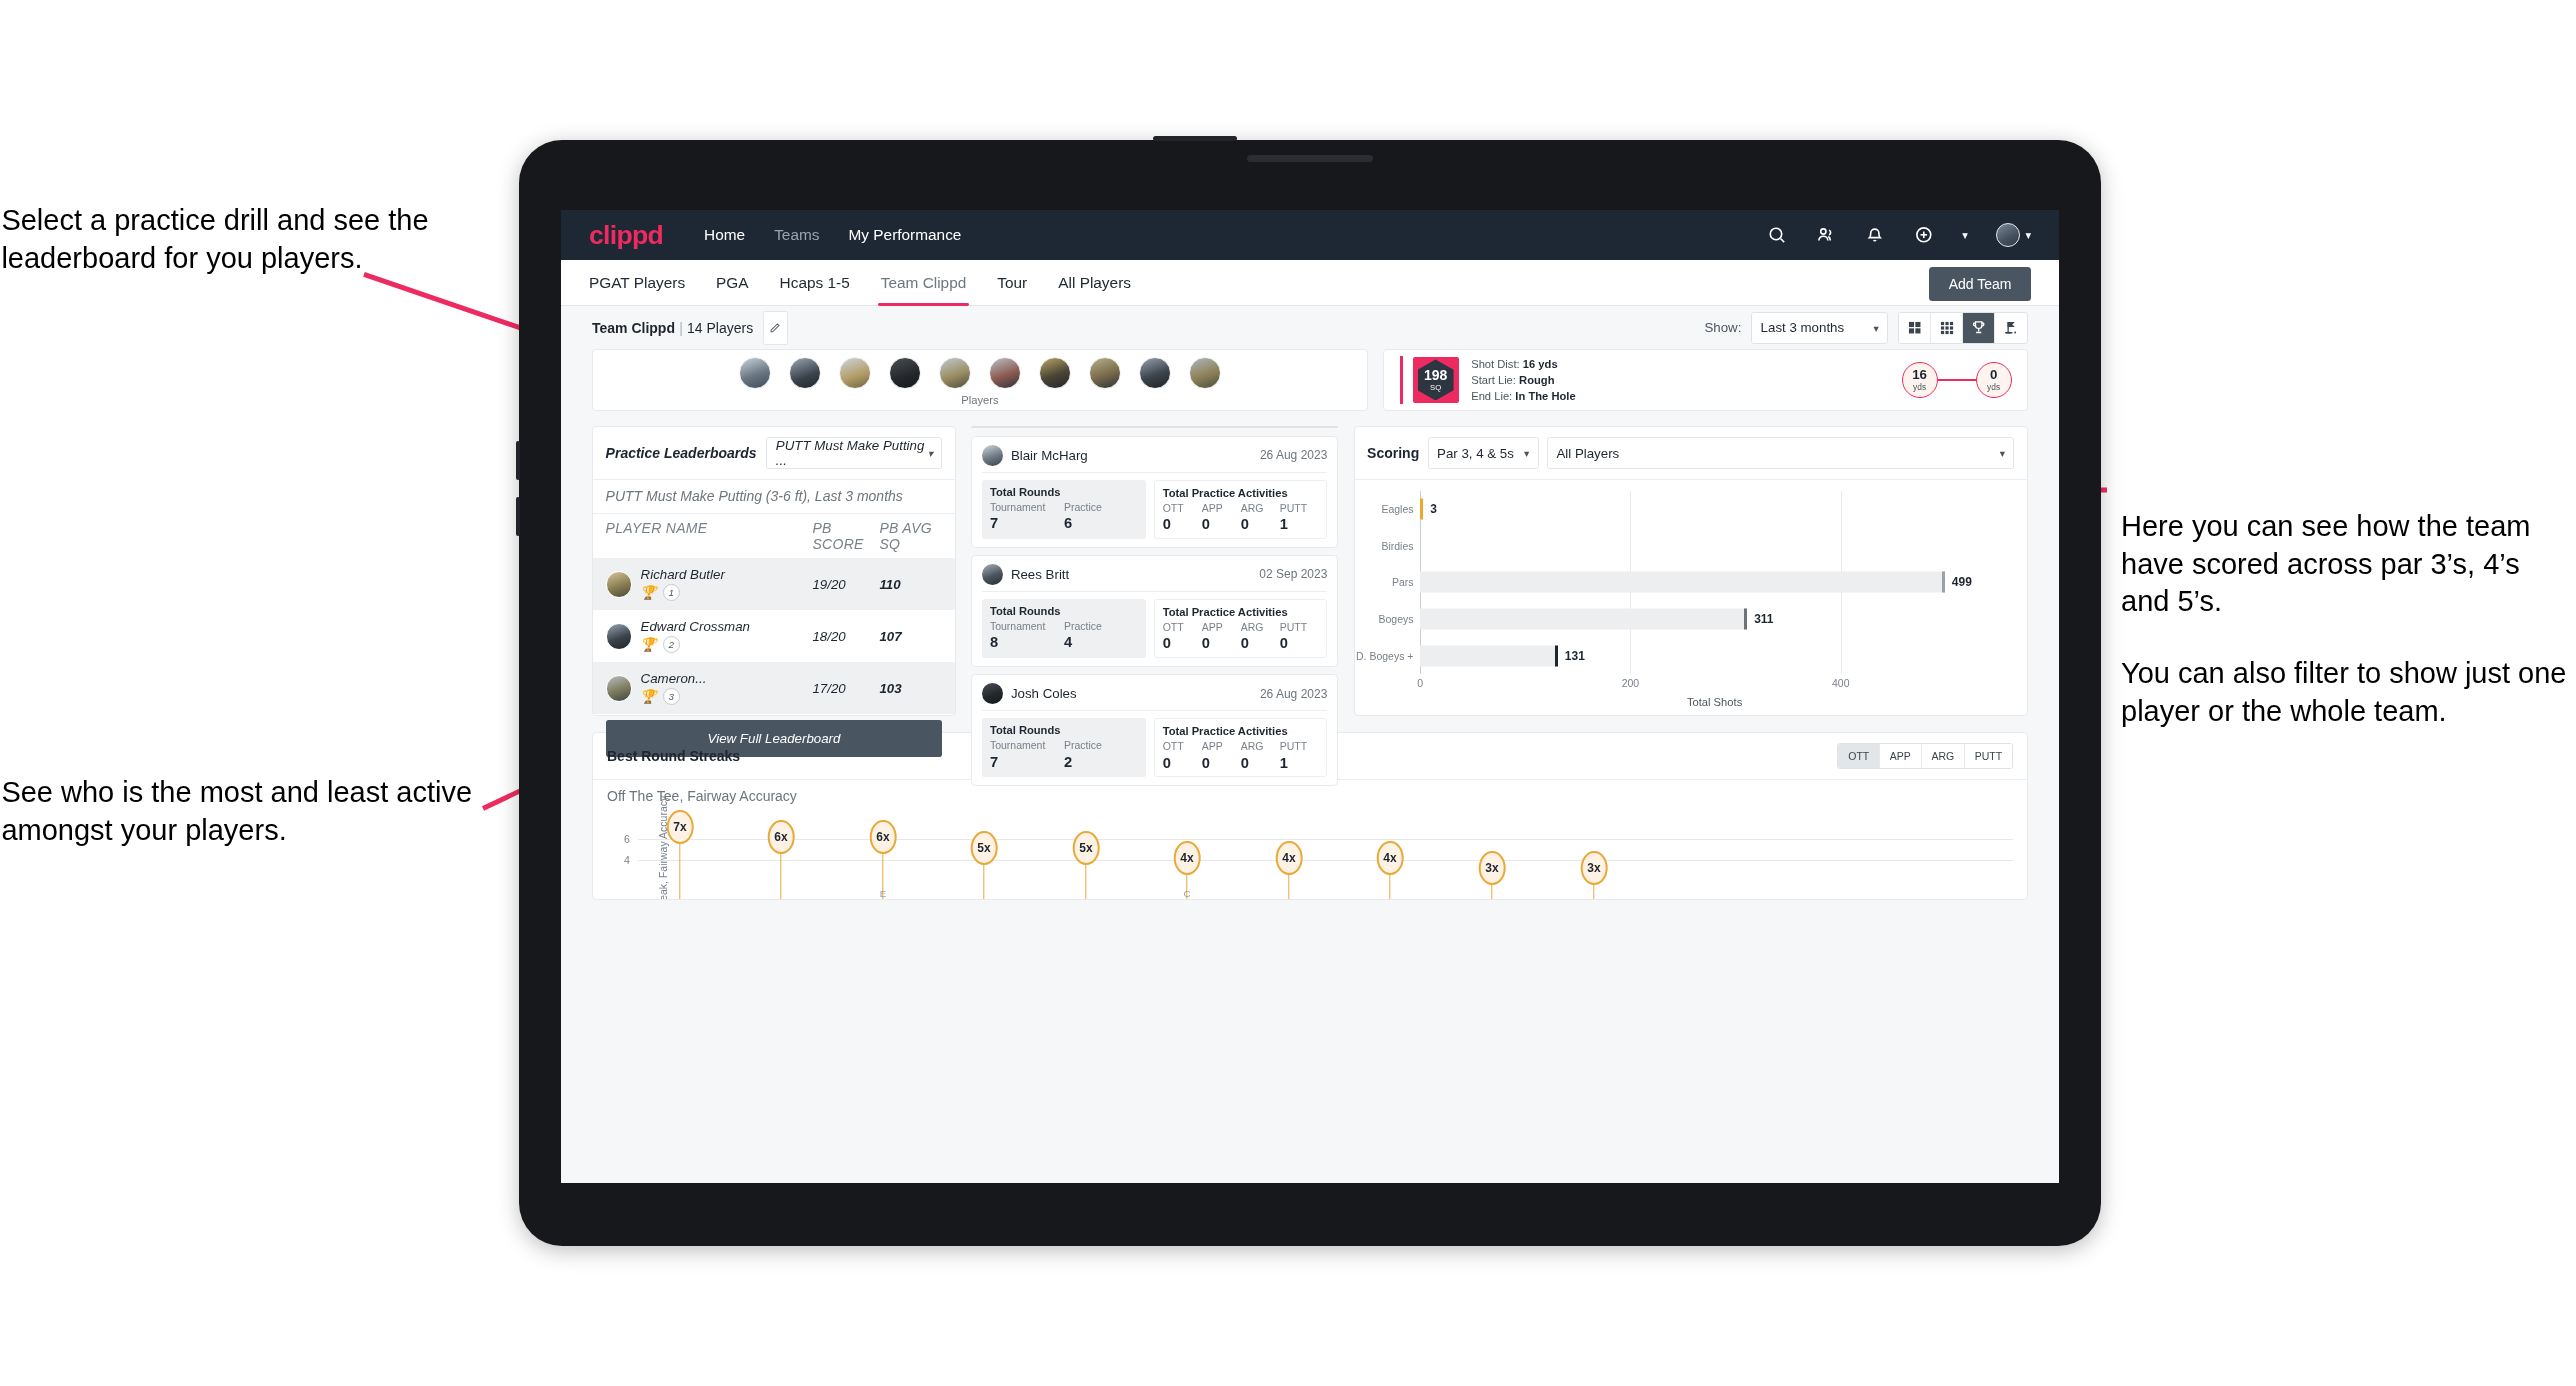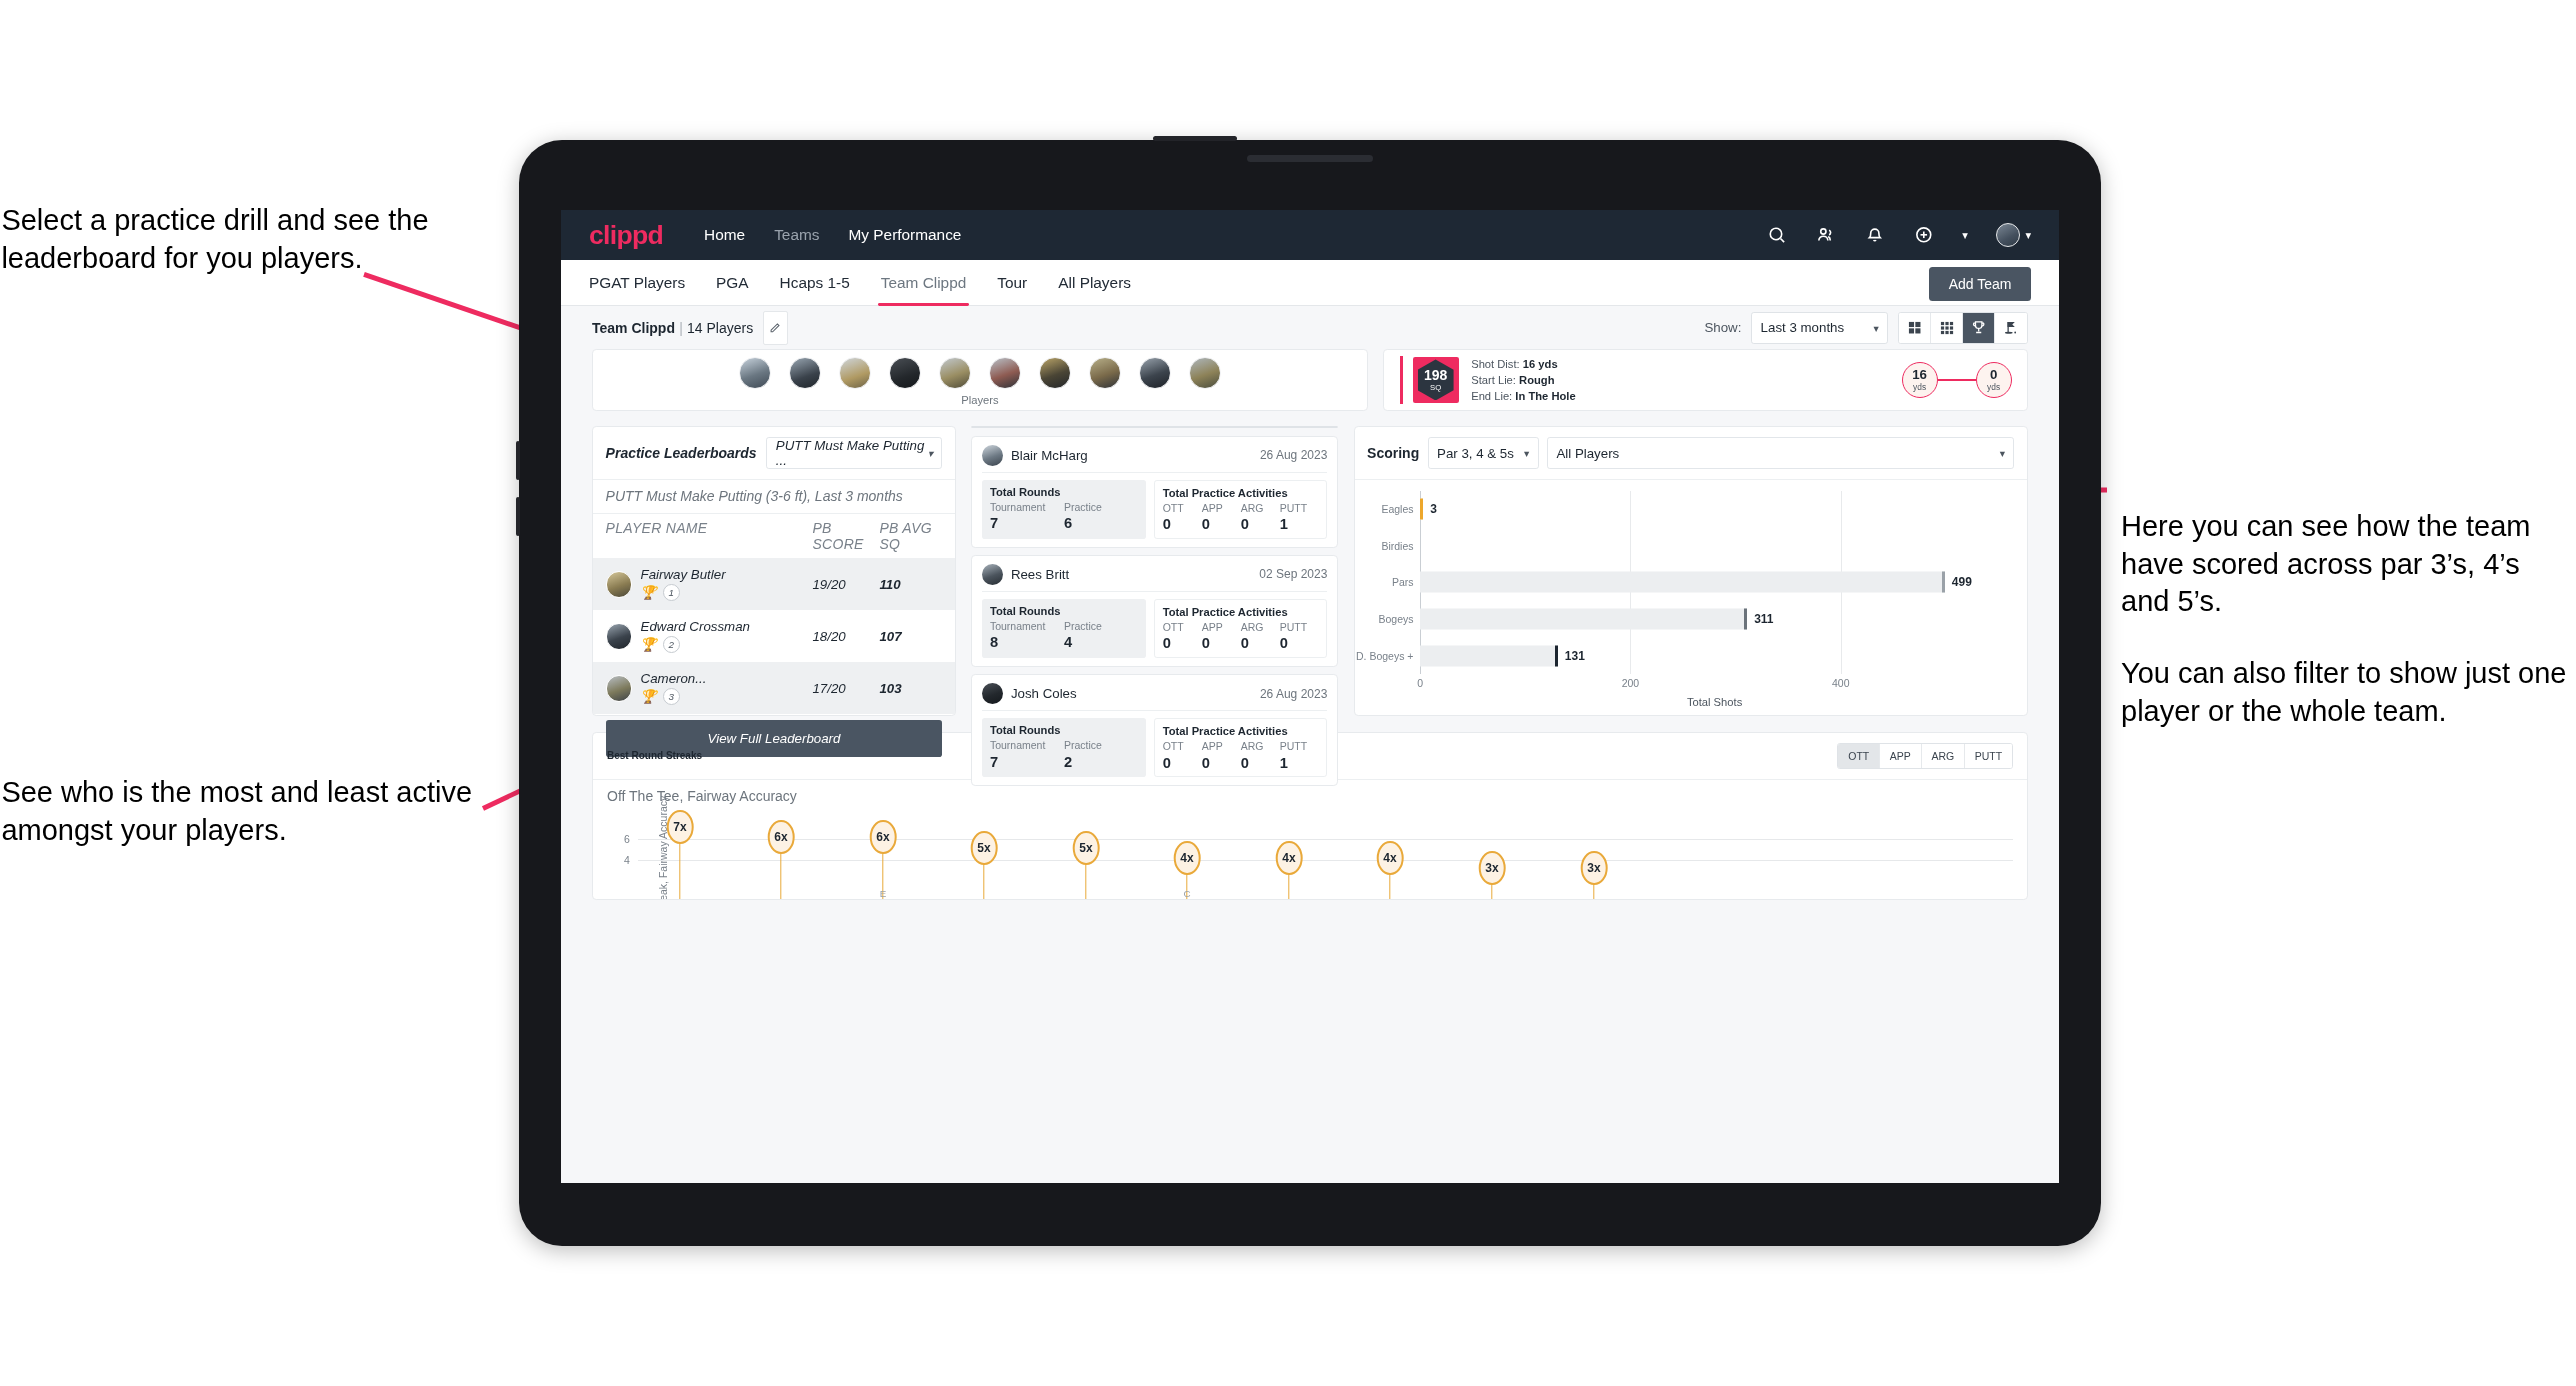--- a/index.html
+++ b/index.html
@@ -248,21 +248,21 @@
     font-size: 12px; font-weight: 700; color: #1d2630;
   }
   .x-axis { position: absolute; left: 53px; right: 0; bottom: 0; height: 36px; }
   .xtick { position: absolute; top: 2.8px; transform: translateX(-50%); font-size: 10.5px; color: #79818a; }
   .x-title { position: absolute; bottom: 1.4px; left: 0; right: 0; text-align: center; font-size: 11.2px; color: #4c555f; }
 
   
   #row3 { margin-top: 15.4px; }
   #streak-card { padding: 0; overflow: hidden; height: 168px; }
   .st-head { display: flex; align-items: center; padding: 9.8px 14px; border-bottom: 0.7px solid #eceff1; }
-  .st-title { font-size: 10px; font-weight: 700; color: #1d2630; }
+  .st-title { font-size: 14px; font-weight: 700; color: #1d2630; }
   .st-toggle { margin-left: auto; display: flex; border: 0.7px solid #dfe3e7; border-radius: 2.8px; overflow: hidden; }
   .st-tg { padding: 6.3px 9.8px; font-size: 10.5px; color: #3b444e; background: #fff; border-right: 0.7px solid #e6e9ec; }
   .st-tg:last-child { border-right: none; }
   .st-tg.active { background: #e3e6e9; }
   .st-sub { padding: 8.4px 14px 0; font-size: 14px; font-weight: 700; color: #1d2630; }
   .st-sub span { font-weight: 400; color: #6d757d; }
   .st-plot { position: relative; height: 92px; margin: 4.2px 14px 0; }
   .st-ylabel {
     position: absolute; left: -2.8px; top: 50%;
     transform: translateY(-50%) rotate(-90deg); transform-origin: center;
@@ -487,21 +487,21 @@
           </div>
           <div class="lb-cols">
             <div class="c1">PLAYER NAME</div>
             <div class="c2">PB SCORE</div>
             <div class="c3">PB AVG SQ</div>
           </div>
 
           <div class="lb-row alt">
             <div class="lb-av" style="background:linear-gradient(160deg,#d6c89a,#8a7c52 55%,#4a4738)"></div>
             <div class="lb-name-wrap">
-              <div class="lb-name">Fairway Butler</div>
+              <div class="lb-name">Richard Butler</div>
               <div class="lb-rankline">
                 <span class="trophy" style="color:#e9b949">🏆</span>
                 <span class="rank-chip">1</span>
               </div>
             </div>
             <div class="lb-score">19/20</div>
             <div class="lb-avg">110</div>
           </div>
 
           <div class="lb-row">

